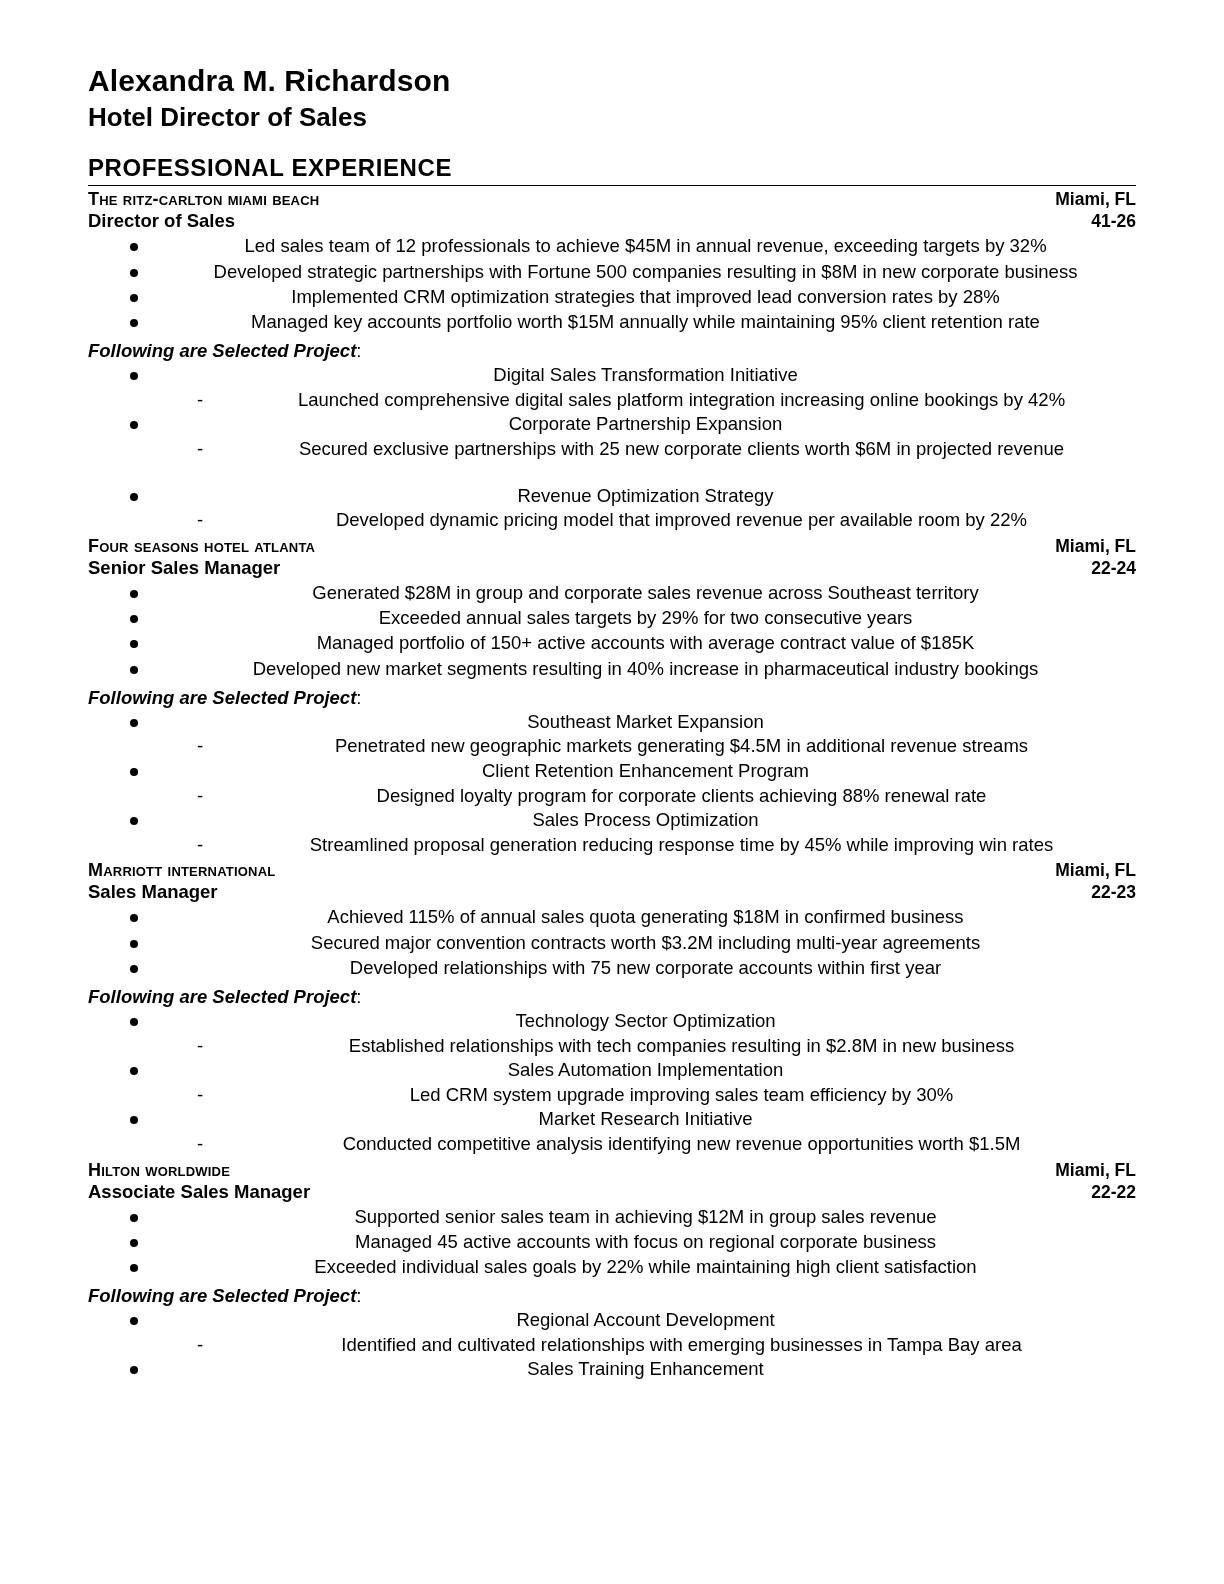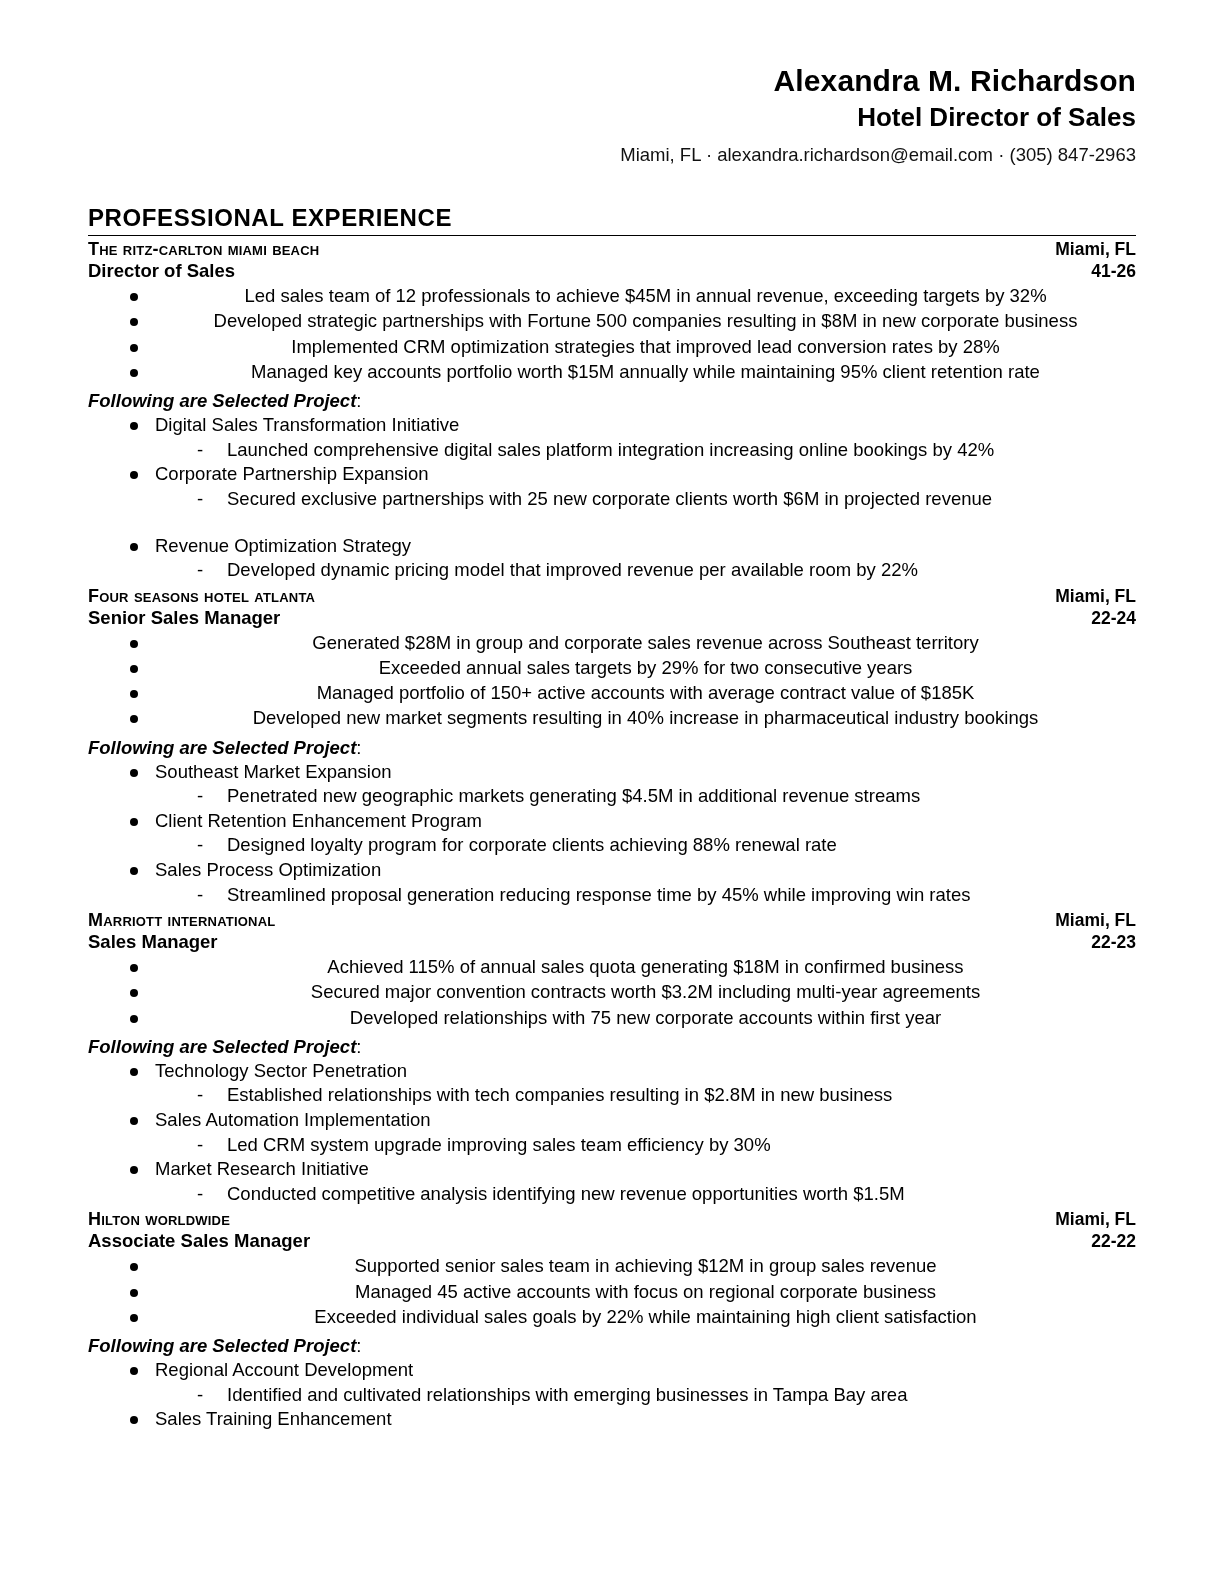--- a/index.html
+++ b/index.html
@@ -15,22 +15,22 @@
     width: 1224px;
     height: 1584px;
     box-sizing: border-box;
     padding: 62px 88px 0 88px;
     background: #ffffff;
     position: relative;
     overflow: hidden;
   }
   
   .resume-header {
-    text-align: right;
-    margin-bottom: 36px;
+    text-align: left;
+    margin-bottom: 20px;
   }
   .cand-name {
     font-size: 30px;
     font-weight: bold;
     letter-spacing: 0.1px;
     line-height: 1.25;
   }
   .cand-title {
     font-size: 26px;
     font-weight: bold;
@@ -123,20 +123,21 @@
     list-style: none;
     margin: 1px 0 0 0;
     padding: 0 0 0 38px;
   }
   ul.projects > li.project {
     position: relative;
     font-size: 18.5px;
     line-height: 1.33;
     padding-left: 29px;
     margin-bottom: 0px;
+    text-align: center;
   }
   ul.projects > li.project::before {
     content: "";
     position: absolute;
     left: 4px;
     top: 9px;
     width: 8px;
     height: 8px;
     background: #000000;
     border-radius: 50%;
@@ -164,21 +165,20 @@
   }
 </style>
 </head>
 <body>
 
 <div class="page">
 
   <div class="resume-header">
     <div class="cand-name">Alexandra M. Richardson</div>
     <div class="cand-title">Hotel Director of Sales</div>
-    <div class="cand-contact">Miami, FL · alexandra.richardson@email.com · (305) 847-2963</div>
   </div>
 
   <div class="section">
     <div class="section-title">PROFESSIONAL EXPERIENCE</div>
 
     <div class="job">
       <div class="job-row">
         <div class="company">The Ritz-Carlton Miami Beach</div>
         <div class="location">Miami, FL</div>
       </div>
@@ -264,21 +264,21 @@
         <div class="dates">22-23</div>
       </div>
       <ul class="bullets">
         <li>Achieved 115% of annual sales quota generating $18M in confirmed business</li>
         <li>Secured major convention contracts worth $3.2M including multi-year agreements</li>
         <li>Developed relationships with 75 new corporate accounts within first year</li>
       </ul>
       <div class="subhead"><span>Following are Selected Project</span><span class="plain">:</span></div>
       <ul class="projects">
         <li class="project">
-          <span>Technology Sector Penetration</span>
+          <span>Technology Sector Optimization</span>
           <ul class="detail">
             <li>Established relationships with tech companies resulting in $2.8M in new business</li>
           </ul>
         </li>
         <li class="project">
           <span>Sales Automation Implementation</span>
           <ul class="detail">
             <li>Led CRM system upgrade improving sales team efficiency by 30%</li>
           </ul>
         </li>

